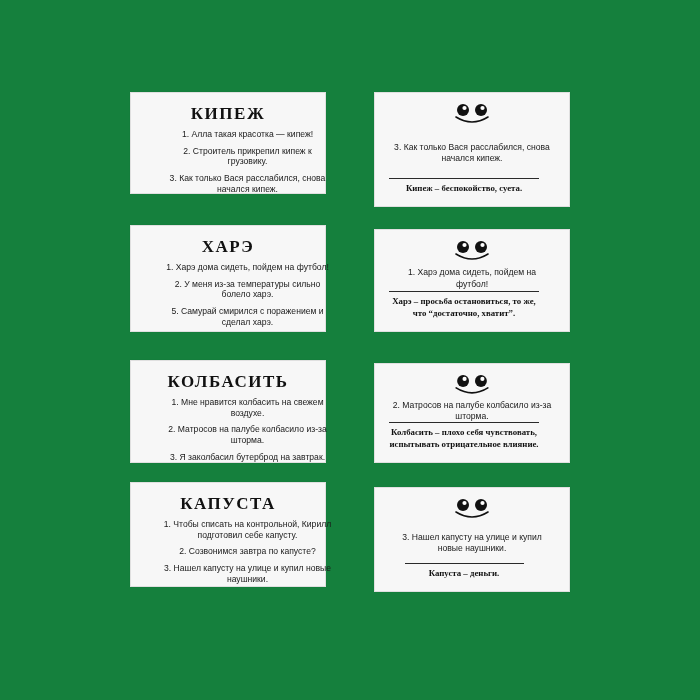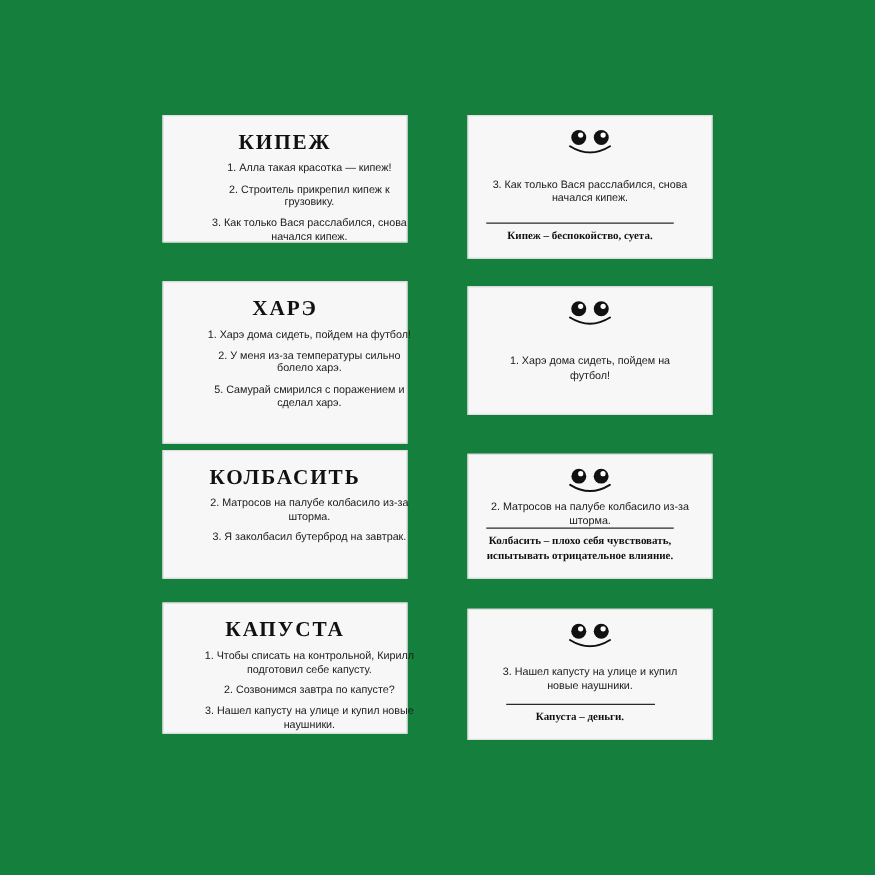--- a/index.html
+++ b/index.html
@@ -104,32 +104,33 @@
 
   <div class="card left" style="left:130px; top:92px; width:196px; height:102px;">
     <div class="card-title">КИПЕЖ</div>
     <div class="examples">
       <div class="example">1. Алла такая красотка — кипеж!</div>
       <div class="example">2. Строитель прикрепил кипеж к грузовику.</div>
       <div class="example">3. Как только Вася расслабился, снова начался кипеж.</div>
     </div>
   </div>
 
-  <div class="card left" style="left:130px; top:225px; width:196px; height:130px;">
+  <div class="card left" style="left:130px; top:225px; width:196px; height:107px;">
     <div class="card-title">ХАРЭ</div>
     <div class="examples">
       <div class="example">1. Харэ дома сидеть, пойдем на футбол!</div>
       <div class="example">2. У меня из-за температуры сильно болело харэ.</div>
       <div class="example">5. Самурай смирился с поражением и сделал харэ.</div>
     </div>
   </div>
 
   <div class="card left" style="left:130px; top:360px; width:196px; height:103px;">
     <div class="card-title">КОЛБАСИТЬ</div>
     <div class="examples">
+      <div class="example">1. Мне нравится колбасить на свежем воздухе.</div>
       <div class="example">2. Матросов на палубе колбасило из-за шторма.</div>
       <div class="example">3. Я заколбасил бутерброд на завтрак.</div>
     </div>
   </div>
 
   <div class="card left" style="left:130px; top:482px; width:196px; height:105px;">
     <div class="card-title">КАПУСТА</div>
     <div class="examples">
       <div class="example">1. Чтобы списать на контрольной, Кирилл подготовил себе капусту.</div>
       <div class="example">2. Созвонимся завтра по капусте?</div>
@@ -151,20 +152,21 @@
 
   <div class="card right" style="left:374px; top:229px; width:196px; height:103px;">
     <svg class="eyes" viewBox="0 0 46 20">
       <circle cx="14" cy="7" r="6" fill="#111"></circle>
       <circle cx="32" cy="7" r="6" fill="#111"></circle>
       <circle cx="15.5" cy="5" r="2.1" fill="#fff"></circle>
       <circle cx="33.5" cy="5" r="2.1" fill="#fff"></circle>
       <path d="M7 14 Q23 24 39 14" stroke="#111" stroke-width="1.6" fill="none" stroke-linecap="round"></path>
     </svg>
     <div class="right-example">1. Харэ дома сидеть, пойдем на футбол!</div>
+    <div class="definition">Харэ – просьба остановиться, то же, что “достаточно, хватит”.</div>
   </div>
 
   <div class="card right" style="left:374px; top:363px; width:196px; height:100px;">
     <svg class="eyes" viewBox="0 0 46 20">
       <circle cx="14" cy="7" r="6" fill="#111"></circle>
       <circle cx="32" cy="7" r="6" fill="#111"></circle>
       <circle cx="15.5" cy="5" r="2.1" fill="#fff"></circle>
       <circle cx="33.5" cy="5" r="2.1" fill="#fff"></circle>
       <path d="M7 14 Q23 24 39 14" stroke="#111" stroke-width="1.6" fill="none" stroke-linecap="round"></path>
     </svg>

